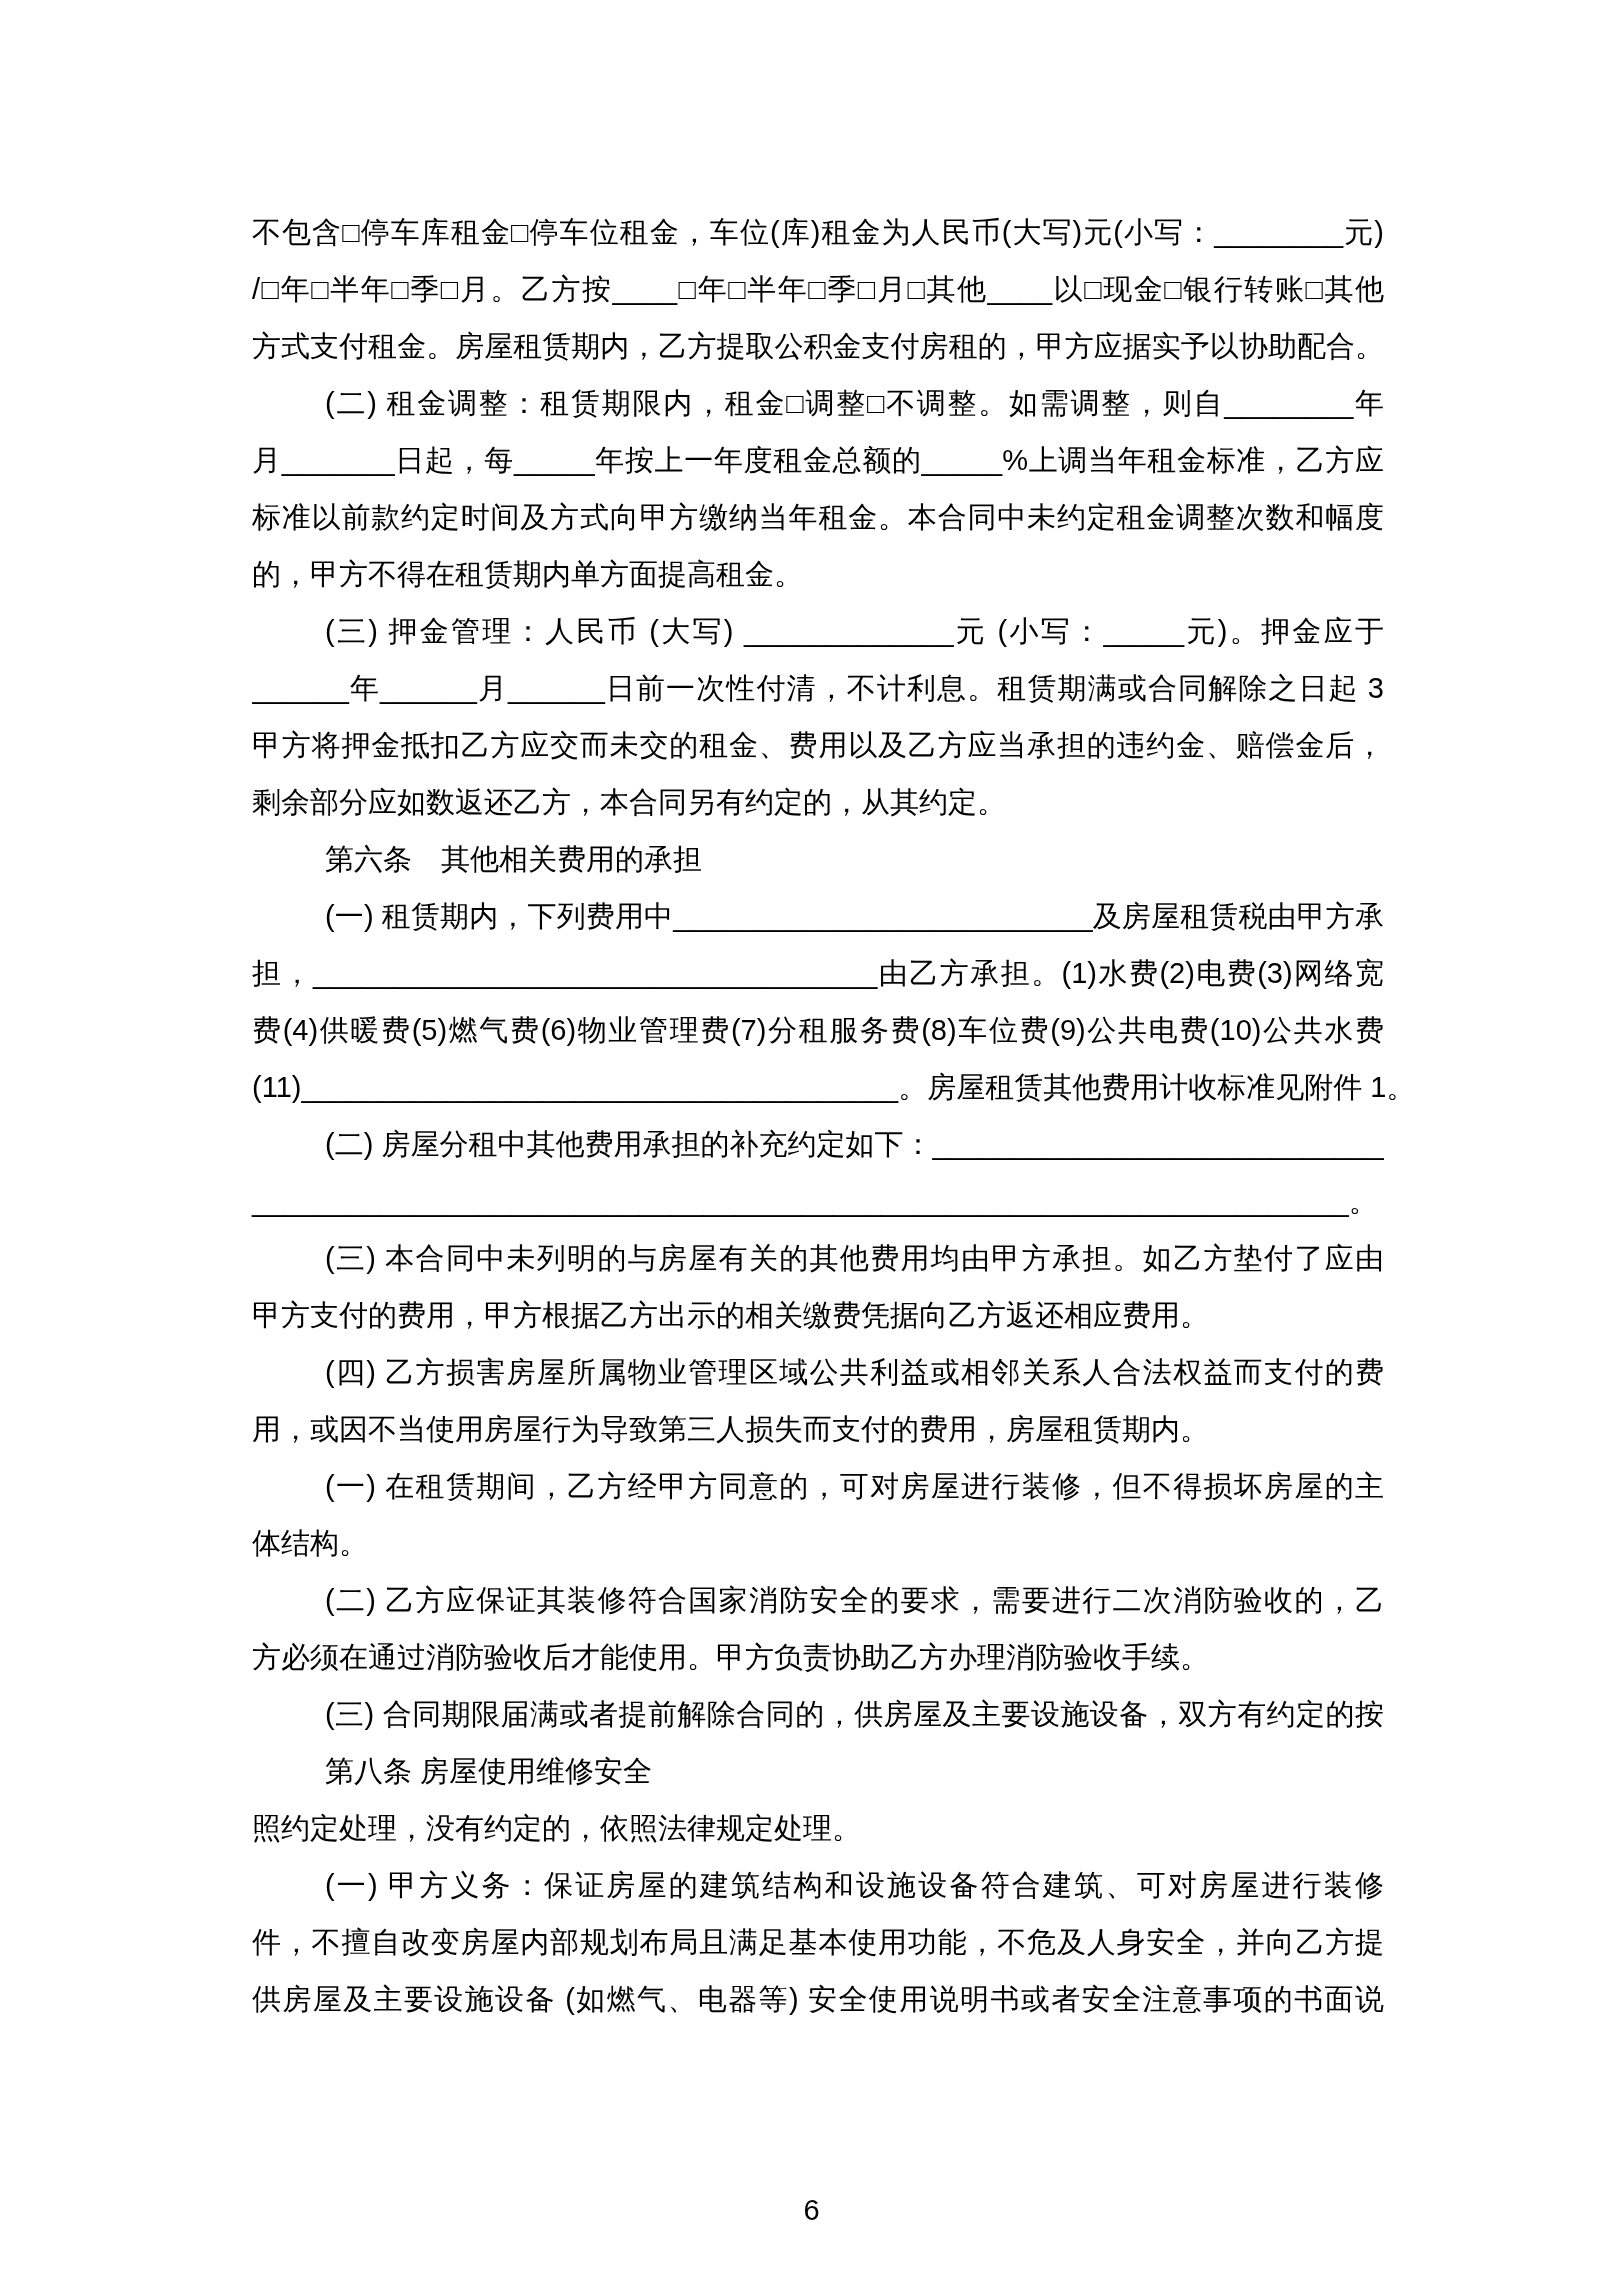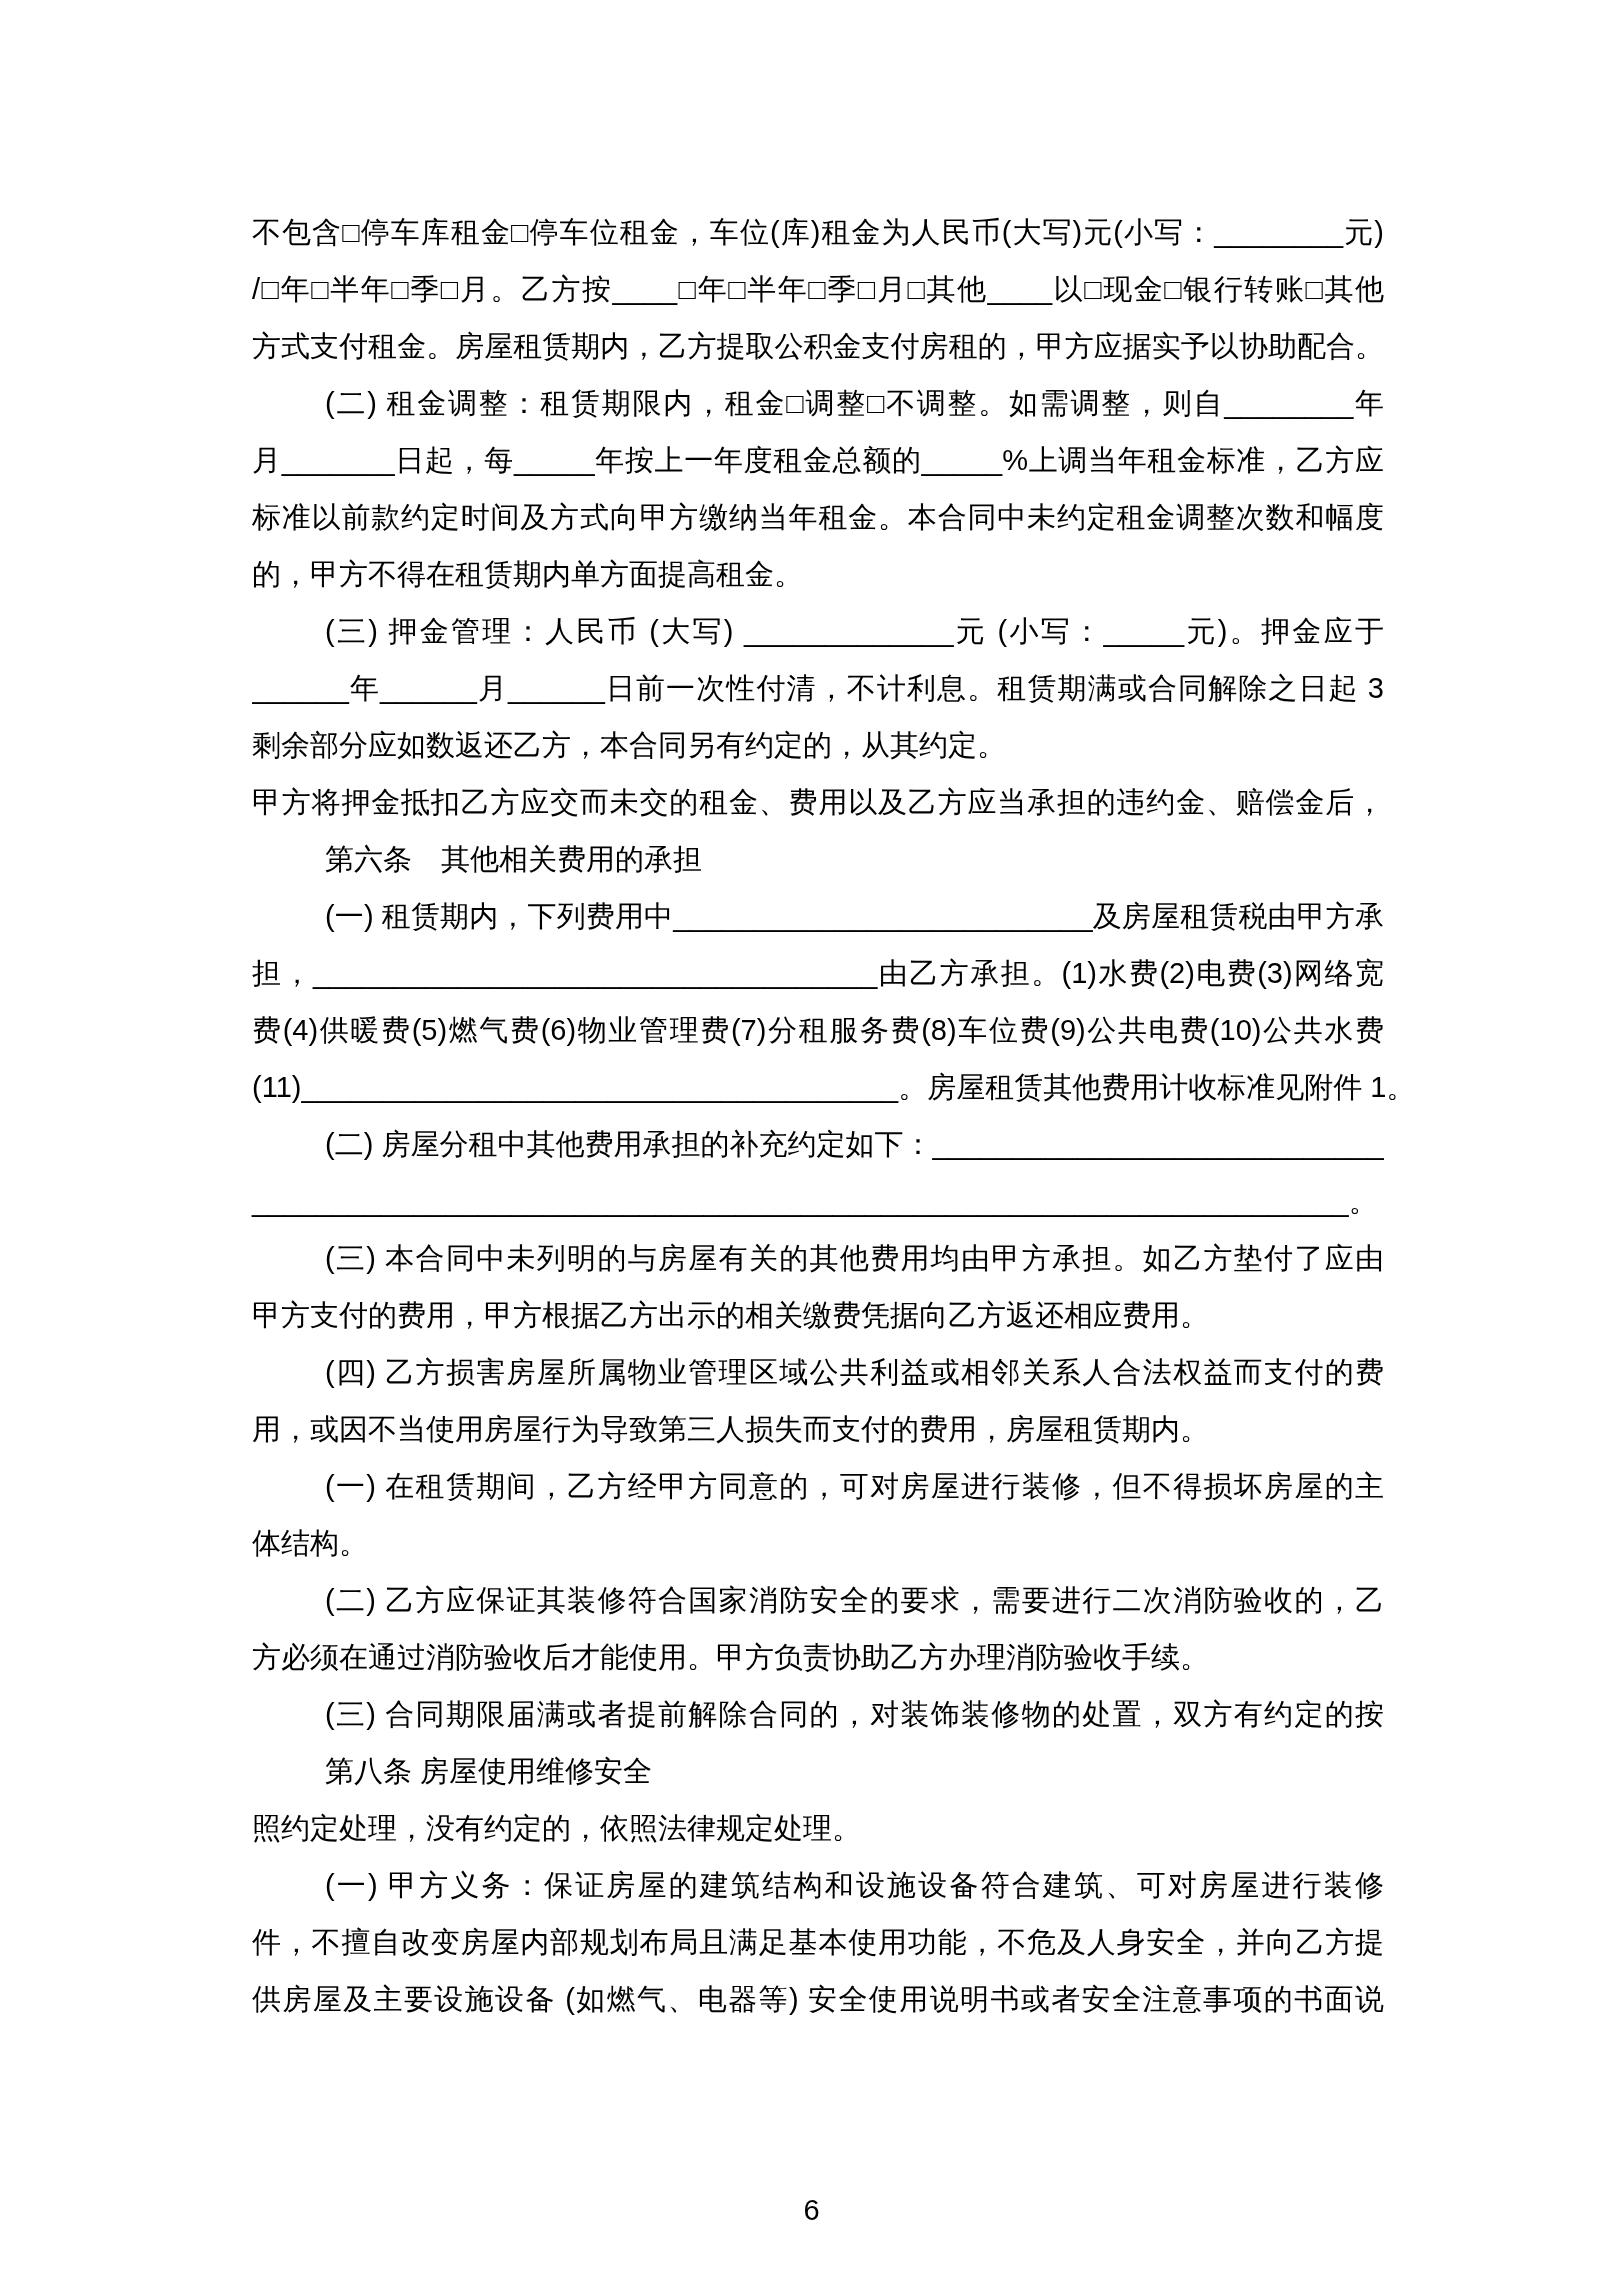--- a/index.html
+++ b/index.html
@@ -57,38 +57,38 @@
   <div class="content">
       <div class="ln jf">不包含□停车库租金□停车位租金，车位(库)租金为人民币(大写)元(小写：________元)</div>
       <div class="ln jf">/□年□半年□季□月。乙方按____□年□半年□季□月□其他____以□现金□银行转账□其他</div>
       <div class="ln jf">方式支付租金。房屋租赁期内，乙方提取公积金支付房租的，甲方应据实予以协助配合。</div>
       <div class="ln ind jf">(二) 租金调整：租赁期限内，租金□调整□不调整。如需调整，则自________年</div>
       <div class="ln jf">月_______日起，每_____年按上一年度租金总额的_____%上调当年租金标准，乙方应按该</div>
       <div class="ln jf">标准以前款约定时间及方式向甲方缴纳当年租金。本合同中未约定租金调整次数和幅度</div>
       <div class="ln">的，甲方不得在租赁期内单方面提高租金。</div>
       <div class="ln ind jf">(三) 押金管理：人民币 (大写) _____________元 (小写：_____元)。押金应于</div>
       <div class="ln jf">______年______月______日前一次性付清，不计利息。租赁期满或合同解除之日起 3 日内，</div>
+      <div class="ln jf">甲方将押金抵扣乙方应交而未交的租金、费用以及乙方应当承担的违约金、赔偿金后，</div>
       <div class="ln">剩余部分应如数返还乙方，本合同另有约定的，从其约定。</div>
-      <div class="ln jf">甲方将押金抵扣乙方应交而未交的租金、费用以及乙方应当承担的违约金、赔偿金后，</div>
       <div class="ln ind">第六条　其他相关费用的承担</div>
       <div class="ln ind jf">(一) 租赁期内，下列费用中__________________________及房屋租赁税由甲方承</div>
       <div class="ln jf">担，___________________________________由乙方承担。(1)水费(2)电费(3)网络宽带</div>
       <div class="ln jf">费(4)供暖费(5)燃气费(6)物业管理费(7)分租服务费(8)车位费(9)公共电费(10)公共水费</div>
       <div class="ln">(11)_____________________________________。房屋租赁其他费用计收标准见附件 1。</div>
       <div class="ln ind jf">(二) 房屋分租中其他费用承担的补充约定如下：____________________________</div>
       <div class="ln">____________________________________________________________________。</div>
       <div class="ln ind jf">(三) 本合同中未列明的与房屋有关的其他费用均由甲方承担。如乙方垫付了应由</div>
       <div class="ln">甲方支付的费用，甲方根据乙方出示的相关缴费凭据向乙方返还相应费用。</div>
       <div class="ln ind jf">(四) 乙方损害房屋所属物业管理区域公共利益或相邻关系人合法权益而支付的费</div>
       <div class="ln">用，或因不当使用房屋行为导致第三人损失而支付的费用，房屋租赁期内。</div>
       <div class="ln ind jf">(一) 在租赁期间，乙方经甲方同意的，可对房屋进行装修，但不得损坏房屋的主</div>
       <div class="ln">体结构。</div>
       <div class="ln ind jf">(二) 乙方应保证其装修符合国家消防安全的要求，需要进行二次消防验收的，乙</div>
       <div class="ln">方必须在通过消防验收后才能使用。甲方负责协助乙方办理消防验收手续。</div>
-      <div class="ln ind jf">(三) 合同期限届满或者提前解除合同的，对装饰装修物的处置，双方有约定的按</div>
+      <div class="ln ind jf">(三) 合同期限届满或者提前解除合同的，供房屋及主要设施设备，双方有约定的按</div>
       <div class="ln ind">第八条 房屋使用维修安全</div>
       <div class="ln">照约定处理，没有约定的，依照法律规定处理。</div>
       <div class="ln ind jf">(一) 甲方义务：保证房屋的建筑结构和设施设备符合建筑、可对房屋进行装修</div>
       <div class="ln jf">件，不擅自改变房屋内部规划布局且满足基本使用功能，不危及人身安全，并向乙方提</div>
       <div class="ln jf">供房屋及主要设施设备 (如燃气、电器等) 安全使用说明书或者安全注意事项的书面说</div>
     </div>
   <div class="pageno">6</div>
 </div>
 
 

